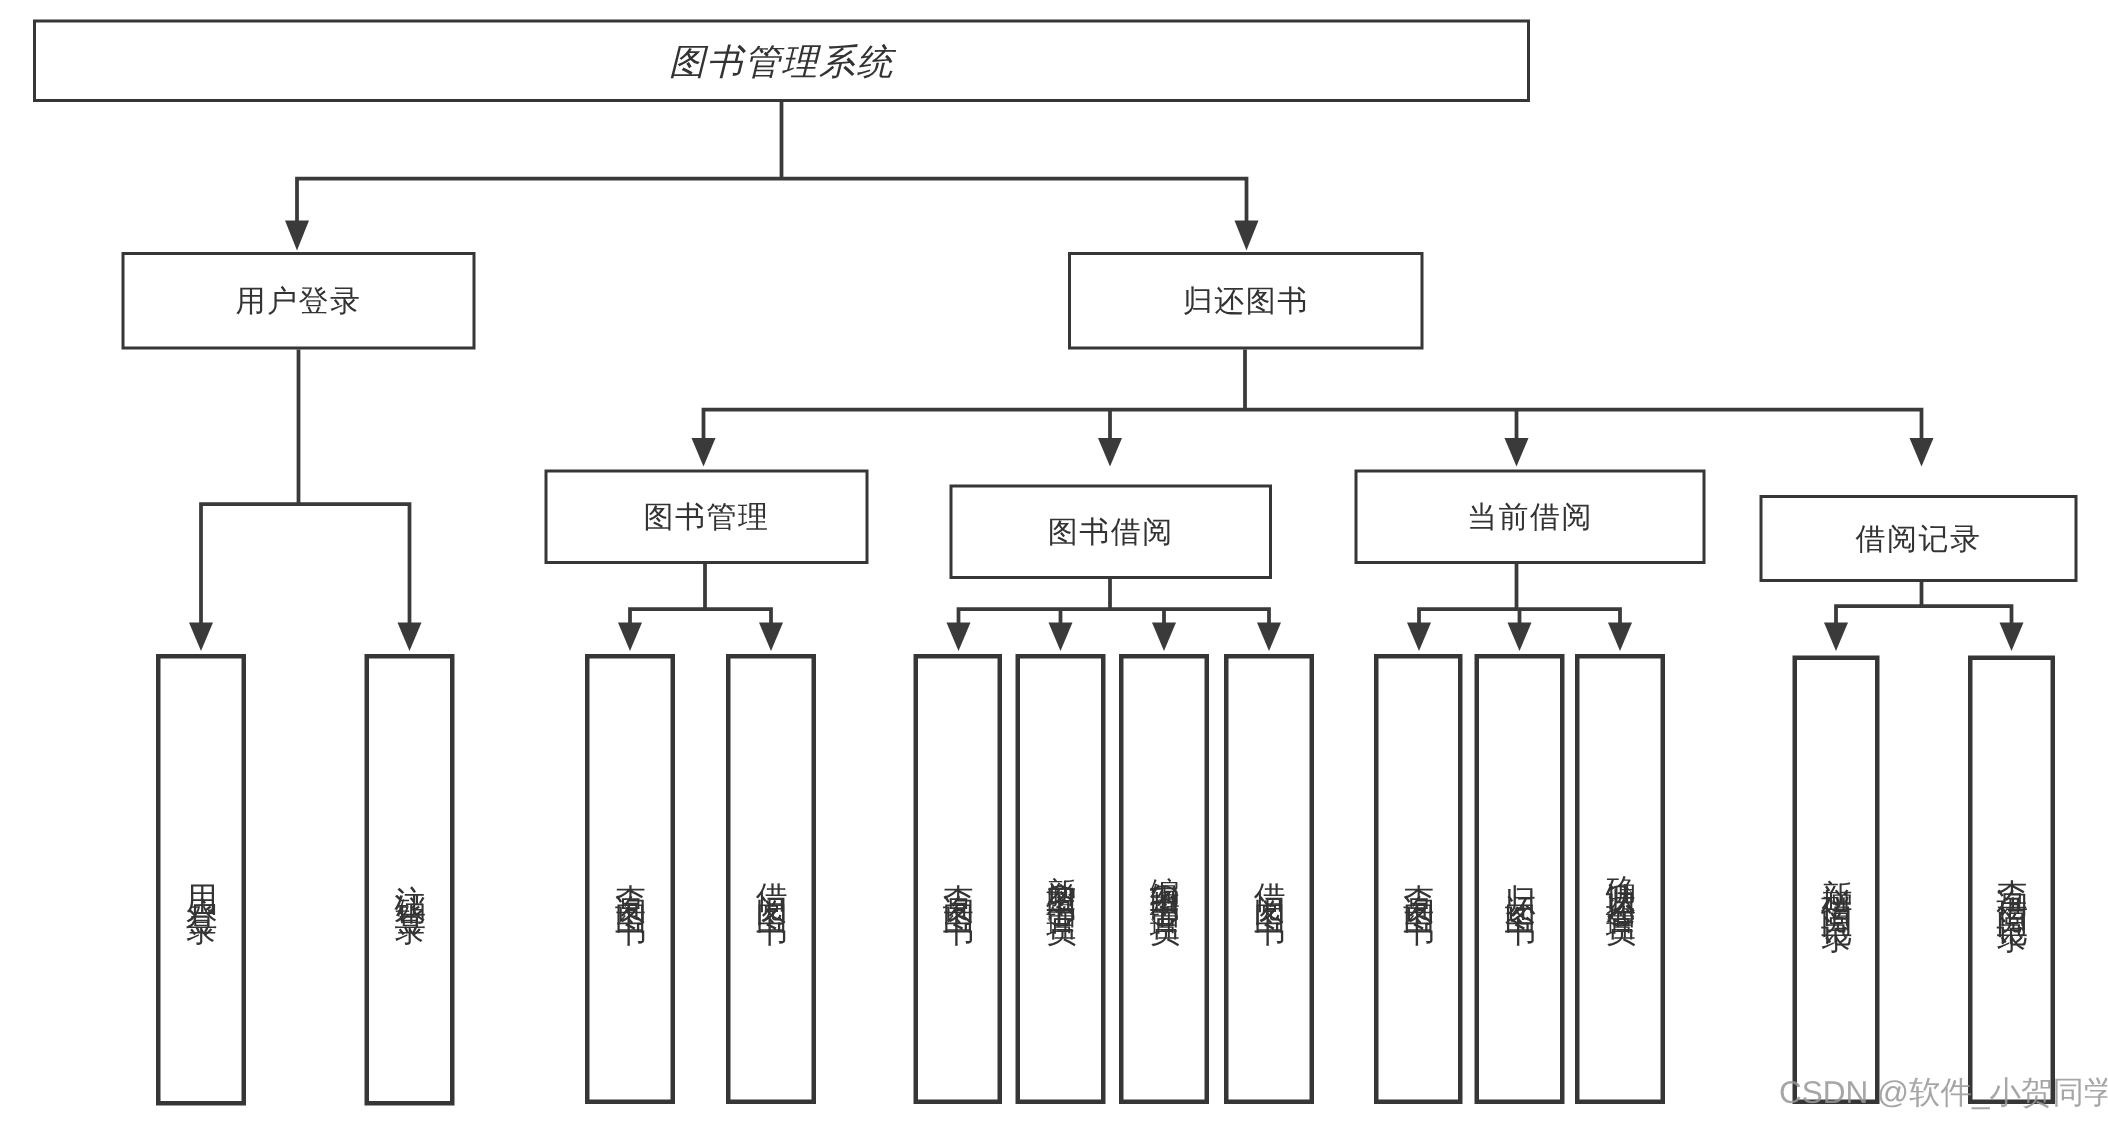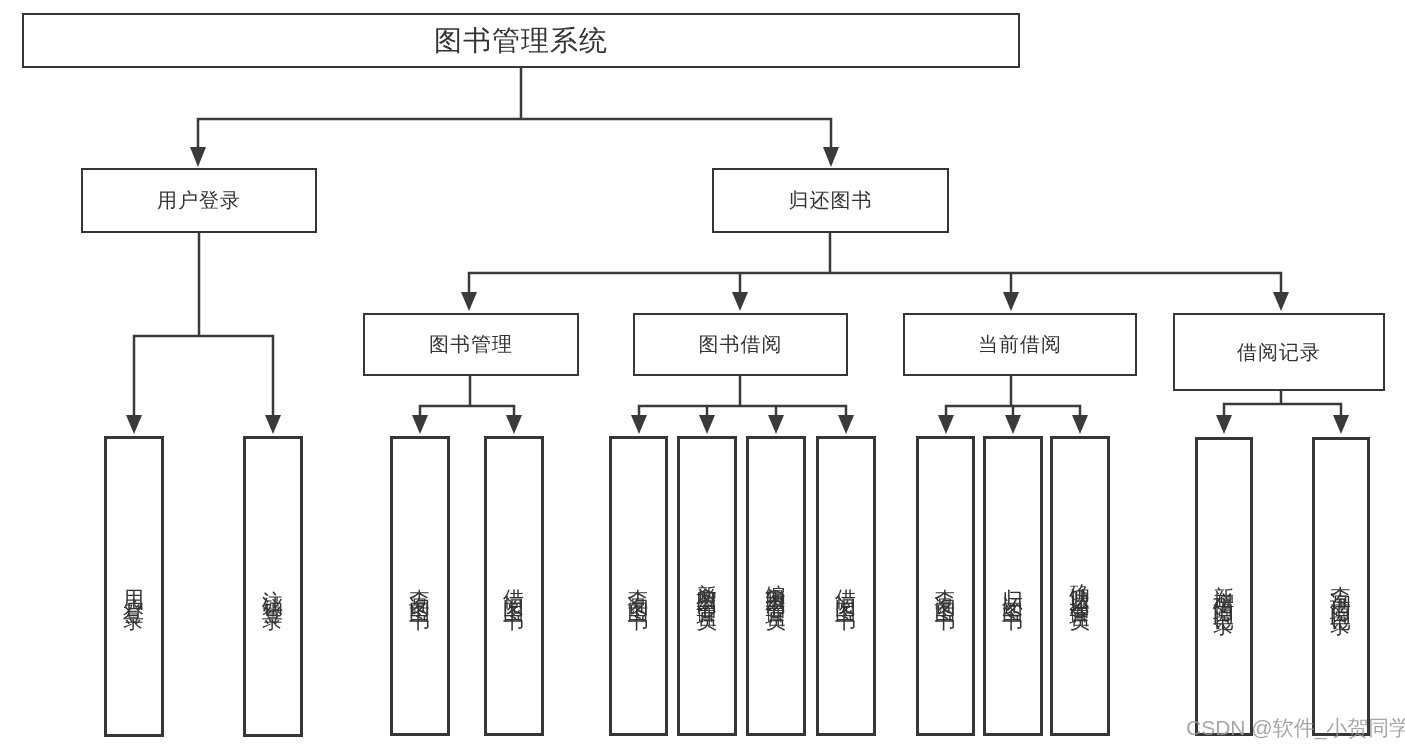--- a/index.html
+++ b/index.html
@@ -21,21 +21,21 @@
   .box {
     position: absolute;
     background: #ffffff;
     border: 2px solid #363636;
     display: flex;
     align-items: center;
     justify-content: center;
     color: #333333;
   }
   .box.hbox { font-size: 20px; letter-spacing: 1px; }
-  .box.root { border-width: 2px; font-size: 28px; letter-spacing: 1px; }
+  .box.root { border-width: 2px; font-size: 24px; letter-spacing: 1px; font-style: italic; }
   .box.leaf { border-width: 3px; }
   .leaf .vtext {
     writing-mode: vertical-rl;
     text-orientation: mixed;
     font-size: 21px;
     letter-spacing: 7px;
     line-height: 1;
     color: #333333;
   }
   .watermark {
@@ -95,23 +95,23 @@
       <polygon points="1333,415 1349,415 1341,434"></polygon>
     </g>
   </svg>
 
   <div class="box root" style="left:22px; top:13px; width:998px; height:55px;">图书管理系统</div>
 
   <div class="box hbox" style="left:81px; top:168px; width:236px; height:65px;">用户登录</div>
   <div class="box hbox" style="left:712px; top:168px; width:237px; height:65px;">归还图书</div>
 
   <div class="box hbox" style="left:363px; top:313px; width:216px; height:63px;">图书管理</div>
-  <div class="box hbox" style="left:633px; top:313px; width:215px; height:63px;">图书借阅</div>
+  <div class="box hbox" style="left:633px; top:323px; width:215px; height:63px;">图书借阅</div>
   <div class="box hbox" style="left:903px; top:313px; width:234px; height:63px;">当前借阅</div>
-  <div class="box hbox" style="left:1173px; top:313px; width:212px; height:78px;">借阅记录</div>
+  <div class="box hbox" style="left:1173px; top:330px; width:212px; height:58px;">借阅记录</div>
 
   <div class="box leaf" style="left:104px; top:436px; width:60px; height:301px;">
     <span class="vtext">用户登录</span>
   </div>
   <div class="box leaf" style="left:243px; top:436px; width:60px; height:301px;">
     <span class="vtext">注销登录</span>
   </div>
 
   <div class="box leaf" style="left:390px; top:436px; width:60px; height:300px;">
     <span class="vtext">查询图书</span>

